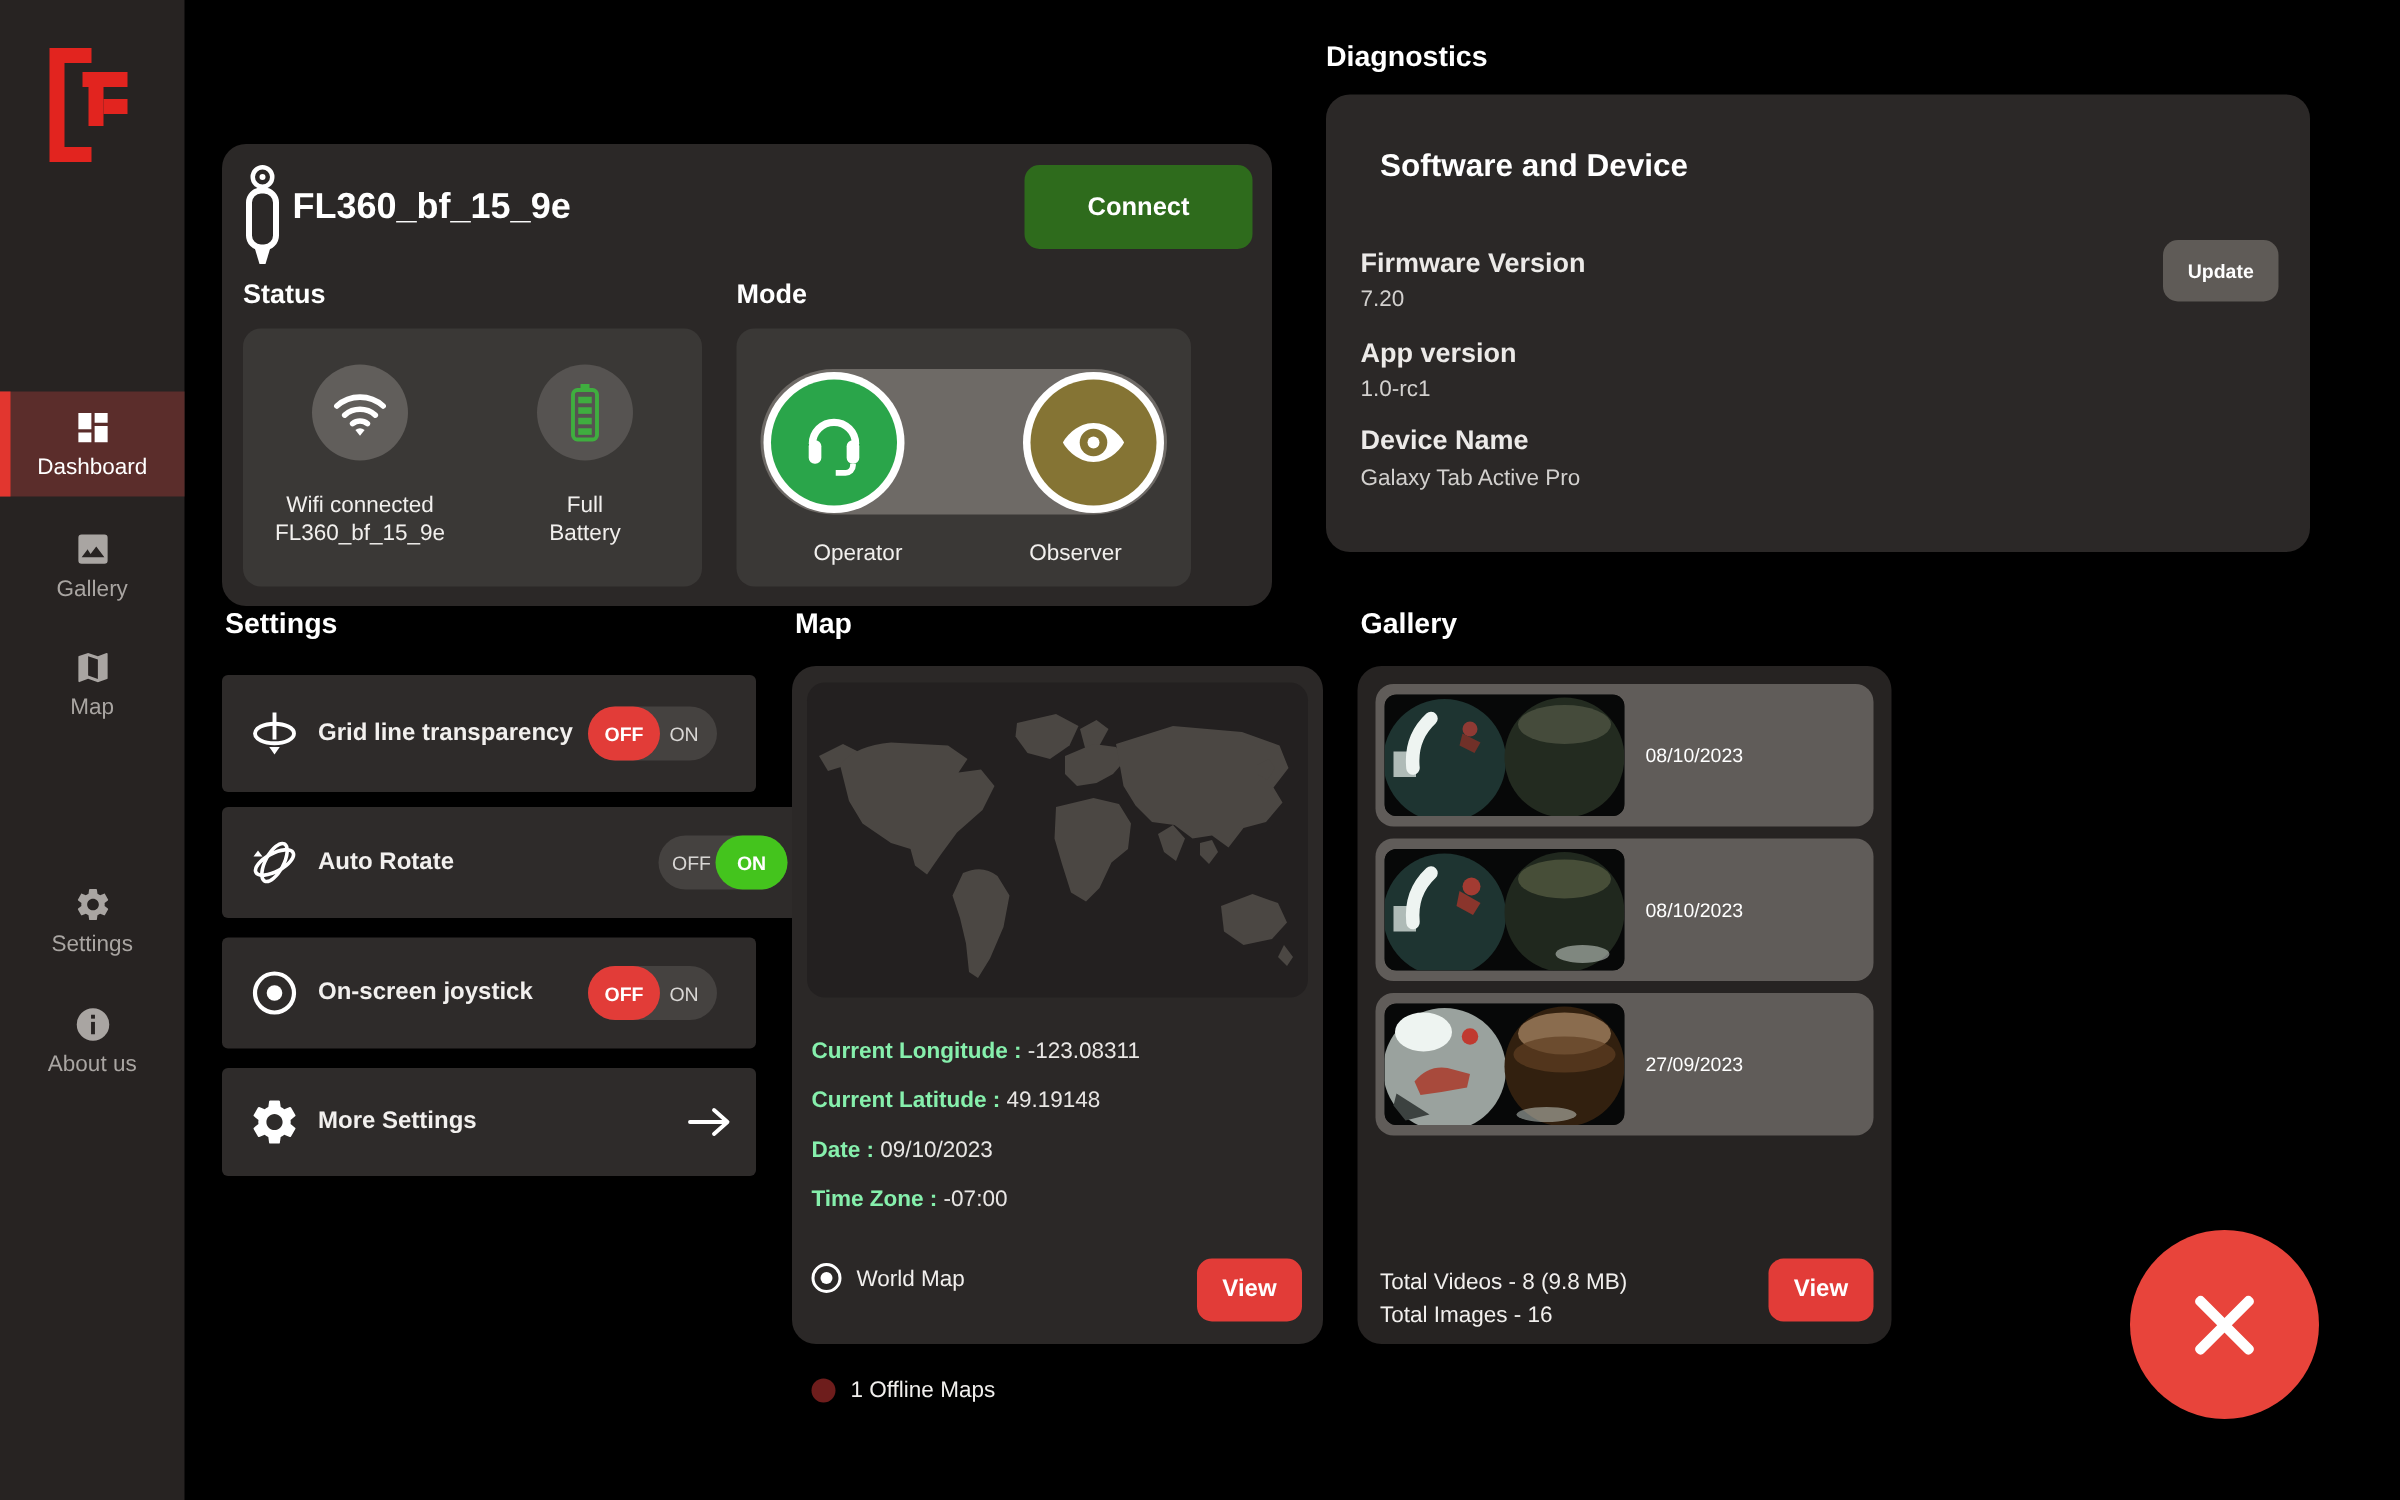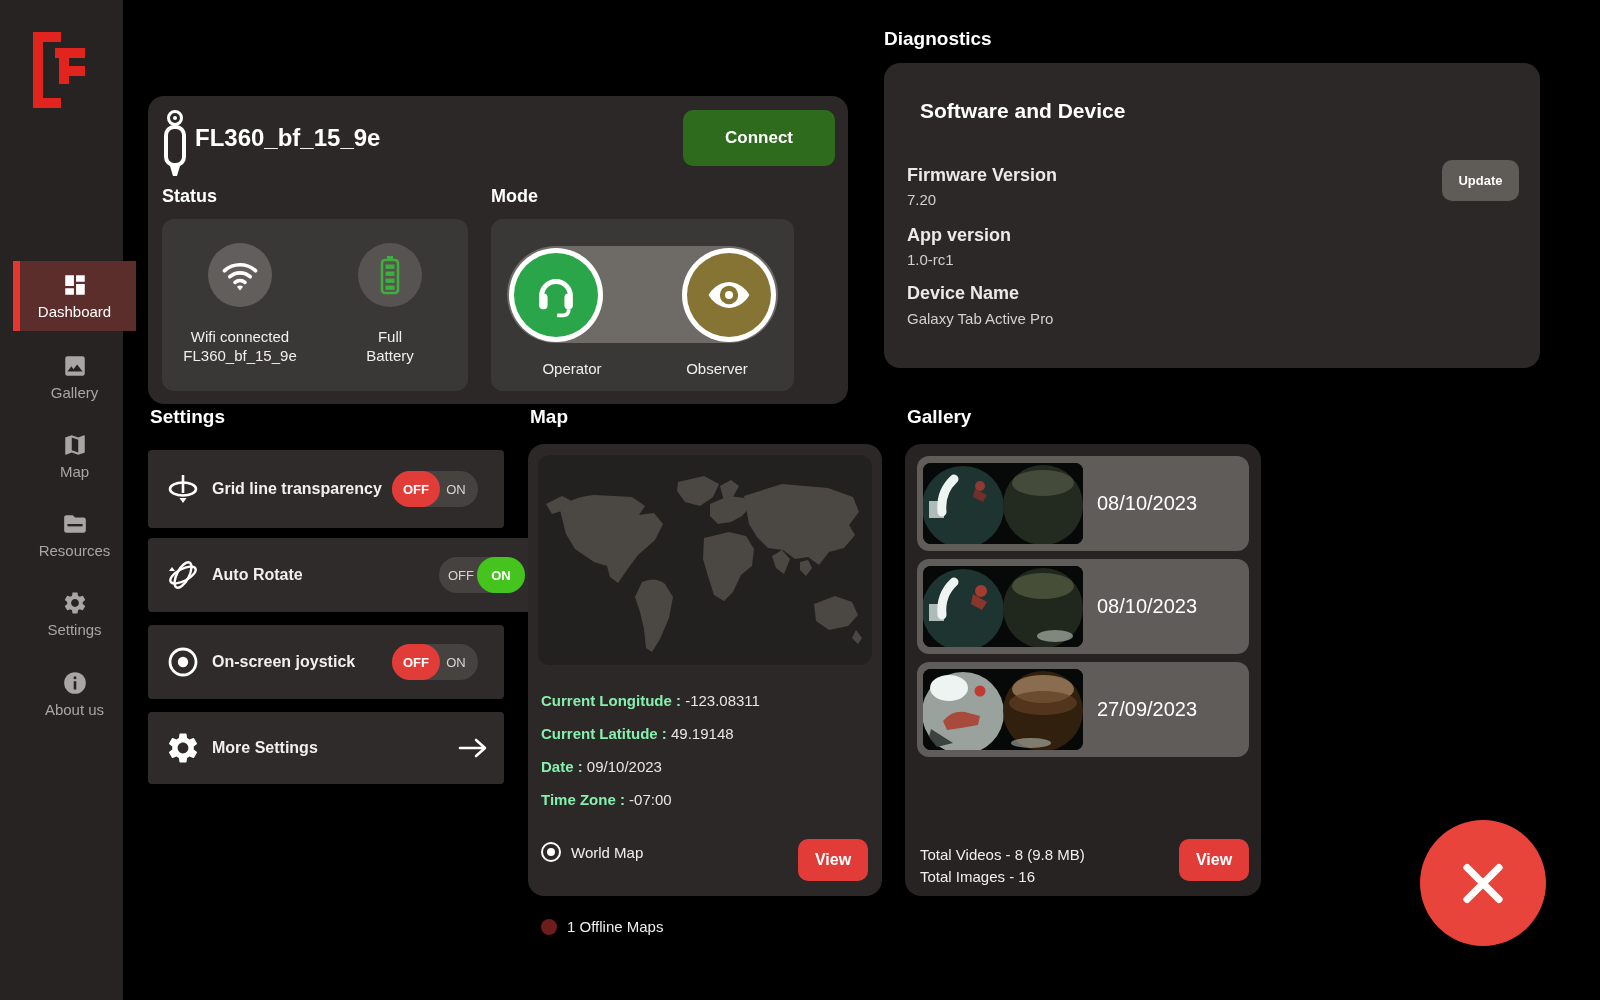--- a/index.html
+++ b/index.html
@@ -7,21 +7,21 @@
     width:1600px;height:1000px;position:relative;overflow:hidden;
     background:#000;color:#fff;
     font-family:"Liberation Sans",sans-serif;
     -webkit-font-smoothing:antialiased;
   }
   svg{display:block}
   
   .sidebar{position:absolute;left:0;top:0;width:123px;height:1000px;background:#272322;}
   .logo{position:absolute;left:25px;top:26px;}
   .nav-item{position:absolute;left:0;width:123px;height:72px;display:flex;flex-direction:column;
-    align-items:center;justify-content:center;gap:5px;color:#a9a5a2;font-size:15px;cursor:pointer;margin-left:13px;}
+    align-items:center;justify-content:center;gap:5px;color:#a9a5a2;font-size:15px;cursor:pointer;}
   .nav-item svg{fill:#a9a5a2;}
   .nav-item.active{background:#5b2d2b;color:#fff;}
   .nav-item.active::before{content:"";position:absolute;left:0;top:0;width:7px;height:100%;background:#e2362f;}
   .nav-item.active svg{fill:#fff;}
   
   .card{position:absolute;background:#2b2827;border-radius:16px;}
   .section-title{position:absolute;font-size:19px;font-weight:bold;color:#fff;}
   .btn{display:flex;align-items:center;justify-content:center;border-radius:10px;
        font-weight:bold;color:#fff;cursor:pointer;}
   
@@ -87,21 +87,21 @@
   .radio-outer{width:16px;height:16px;border:2px solid #fff;border-radius:50%;
      display:flex;align-items:center;justify-content:center;}
   .radio-dot{width:8px;height:8px;background:#fff;border-radius:50%;}
   .offline-dot{width:16px;height:16px;background:#6e1d1c;border-radius:50%;}
   .view-btn{position:absolute;width:70px;height:42px;background:#e23c38;font-size:16px;}
   
   #gallery-title{left:907px;top:406px;}
   #gallery-card{left:905px;top:444px;width:356px;height:452px;background:#262322;}
   .gal-row{position:absolute;left:12px;width:332px;height:95px;background:#605c59;border-radius:12px;cursor:pointer;}
   .gal-thumb{position:absolute;left:6px;top:7px;width:160px;height:81px;border-radius:8px;overflow:hidden;background:#070808;}
-  .gal-date{position:absolute;left:180px;top:0;height:95px;display:flex;align-items:center;font-size:20px;color:#fff;}
+  .gal-date{position:absolute;left:180px;top:0;height:95px;display:flex;align-items:center;font-size:13px;color:#fff;}
   .gal-total{position:absolute;left:15px;font-size:15px;color:#f1efed;}
   
   .fab{position:absolute;left:1420px;top:820px;width:126px;height:126px;border-radius:50%;
      background:#e8443b;cursor:pointer;}
   .fab .bar{position:absolute;left:37px;top:60px;width:52px;height:7px;background:#fff;border-radius:3px;}
   .fab .bar.a{transform:rotate(45deg);}
   .fab .bar.b{transform:rotate(-45deg);}
 </style>
 </head>
 <body>
@@ -129,27 +129,20 @@
     <span>Gallery</span>
   </div>
 
   <div class="nav-item" style="top:420px;">
     <svg width="26" height="26" viewBox="0 0 24 24">
       <path d="M20.5 3l-.16.03L15 5.1 9 3 3.36 4.9c-.21.07-.36.25-.36.48V20.5c0 .28.22.5.5.5l.16-.03L9 18.9l6 2.1 5.64-1.9c.21-.07.36-.25.36-.48V3.5c0-.28-.22-.5-.5-.5zM15 19l-6-2.11V5l6 2.11V19z"></path>
     </svg>
     <span>Map</span>
   </div>
 
-  <div class="nav-item" style="top:499px;">
-    <svg width="26" height="26" viewBox="0 0 24 24">
-      <path d="M10 4H4c-1.1 0-2 .9-2 2v12c0 1.1.9 2 2 2h16c1.1 0 2-.9 2-2V8c0-1.1-.9-2-2-2h-8l-2-2z"></path>
-      <rect x="5" y="12" width="14" height="2.2" fill="#272322"></rect>
-    </svg>
-    <span>Resources</span>
-  </div>
 
   <div class="nav-item" style="top:578px;">
     <svg width="26" height="26" viewBox="0 0 24 24">
       <path d="M19.14 12.94c.04-.3.06-.61.06-.94 0-.32-.02-.64-.07-.94l2.03-1.58c.18-.14.23-.41.12-.61l-1.92-3.32c-.12-.22-.37-.29-.59-.22l-2.39.96c-.5-.38-1.03-.7-1.62-.94l-.36-2.54c-.04-.24-.24-.41-.48-.41h-3.84c-.24 0-.43.17-.47.41l-.36 2.54c-.59.24-1.13.57-1.62.94l-2.39-.96c-.22-.08-.47 0-.59.22L2.74 8.87c-.12.21-.08.47.12.61l2.03 1.58c-.05.3-.09.63-.09.94s.02.64.07.94l-2.03 1.58c-.18.14-.23.41-.12.61l1.92 3.32c.12.22.37.29.59.22l2.39-.96c.5.38 1.03.7 1.62.94l.36 2.54c.05.24.24.41.48.41h3.84c.24 0 .44-.17.47-.41l.36-2.54c.59-.24 1.13-.56 1.62-.94l2.39.96c.22.08.47 0 .59-.22l1.92-3.32c.12-.22.07-.47-.12-.61l-2.01-1.58zM12 15.6c-1.98 0-3.6-1.62-3.6-3.6s1.62-3.6 3.6-3.6 3.6 1.62 3.6 3.6-1.62 3.6-3.6 3.6z"></path>
     </svg>
     <span>Settings</span>
   </div>
 
   <div class="nav-item" style="top:658px;">
     <svg width="26" height="26" viewBox="0 0 24 24">

